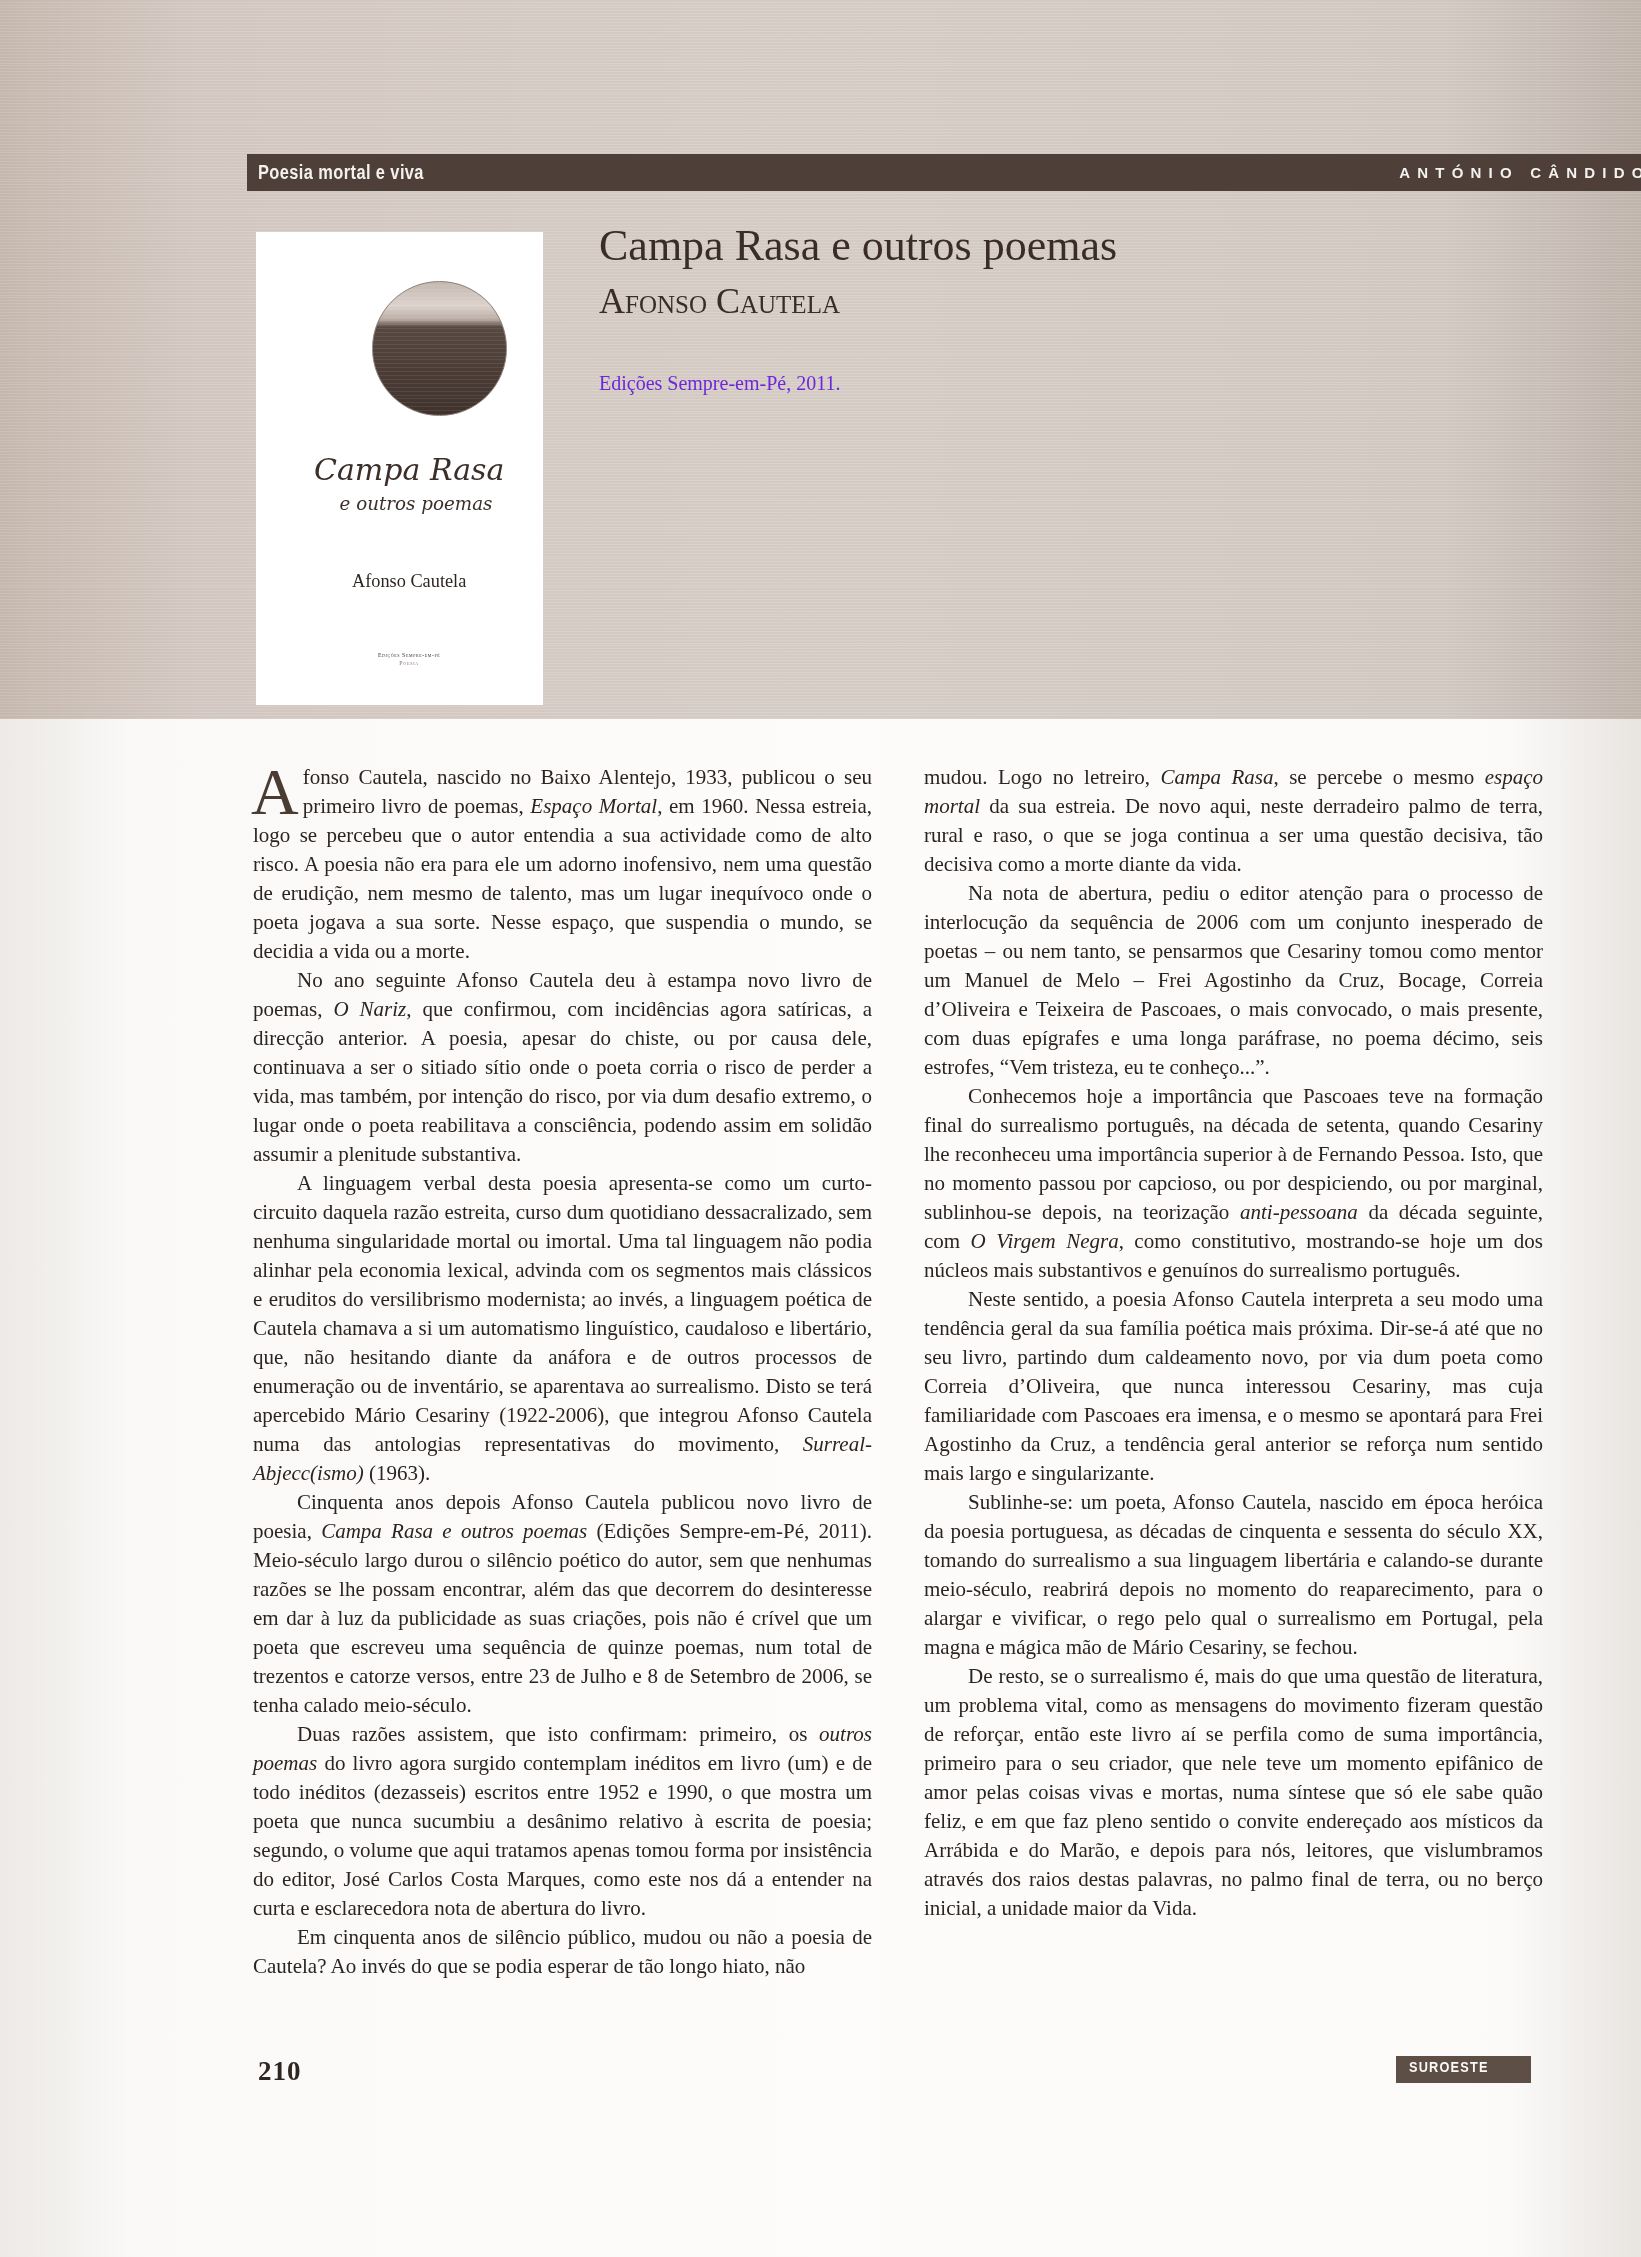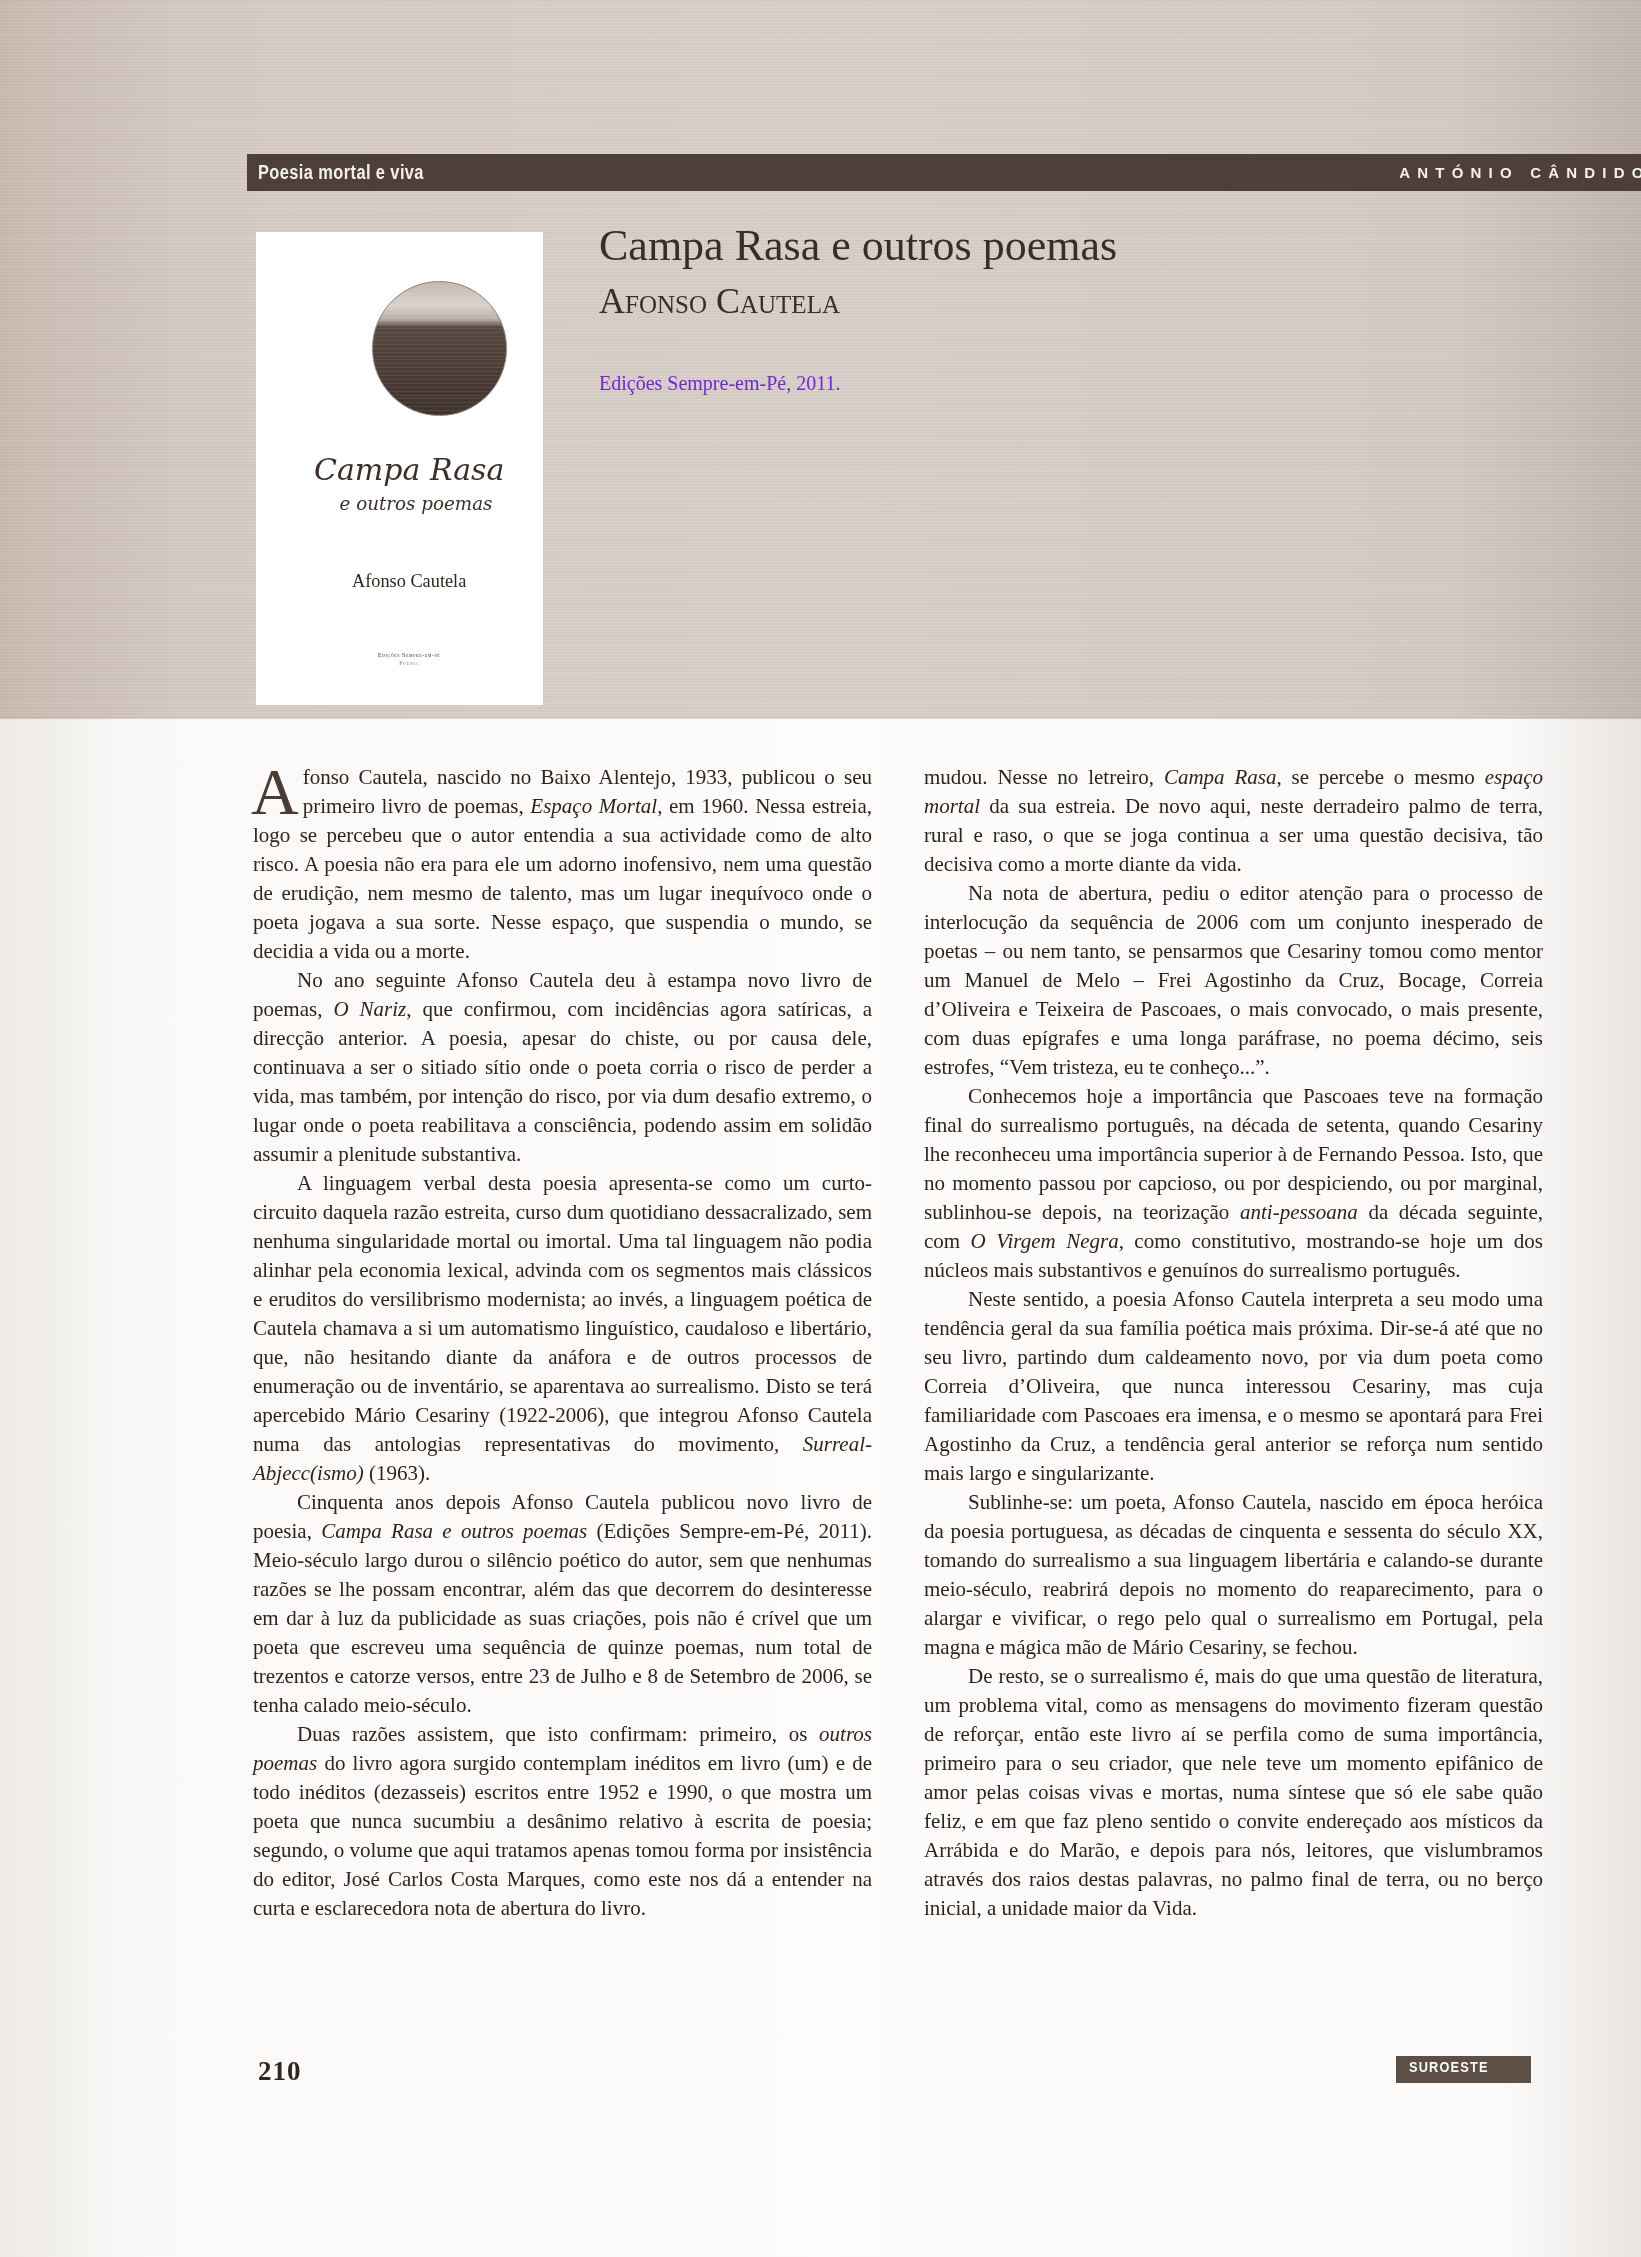--- a/index.html
+++ b/index.html
@@ -136,23 +136,24 @@
 <div class="review-title">Campa Rasa e outros poemas</div>
 <div class="review-author">Afonso Cautela</div>
 <div class="review-publisher">Edições Sempre-em-Pé, 2011.</div>
 
 <div class="column col-left">
     <p class="first"><span class="dropcap">A</span><span>fonso Cautela, nascido no Baixo Alentejo, 1933, publicou o seu primeiro livro de poemas, </span><em>Espaço Mortal</em><span>, em 1960. Nessa estreia, logo se percebeu que o autor entendia a sua actividade como de alto risco. A poesia não era para ele um adorno inofensivo, nem uma questão de erudição, nem mesmo de talento, mas um lugar inequívoco onde o poeta jogava a sua sorte. Nesse espaço, que suspendia o mundo, se decidia a vida ou a morte.</span></p>
     <p><span>No ano seguinte Afonso Cautela deu à estampa novo livro de poemas, </span><em>O Nariz</em><span>, que confirmou, com incidências agora satíricas, a direcção anterior. A poesia, apesar do chiste, ou por causa dele, continuava a ser o sitiado sítio onde o poeta corria o risco de perder a vida, mas também, por intenção do risco, por via dum desafio extremo, o lugar onde o poeta reabilitava a consciência, podendo assim em solidão assumir a plenitude substantiva.</span></p>
     <p><span>A linguagem verbal desta poesia apresenta-se como um curto-circuito daquela razão estreita, curso dum quotidiano dessacralizado, sem nenhuma singularidade mortal ou imortal. Uma tal linguagem não podia alinhar pela economia lexical, advinda com os segmentos mais clássicos e eruditos do versilibrismo modernista; ao invés, a linguagem poética de Cautela chamava a si um automatismo linguístico, caudaloso e libertário, que, não hesitando diante da anáfora e de outros processos de enumeração ou de inventário, se aparentava ao surrealismo. Disto se terá apercebido Mário Cesariny (1922-2006), que integrou Afonso Cautela numa das antologias representativas do movimento, </span><em>Surreal-Abjecc(ismo)</em><span> (1963).</span></p>
     <p><span>Cinquenta anos depois Afonso Cautela publicou novo livro de poesia, </span><em>Campa Rasa e outros poemas</em><span> (Edições Sempre-em-Pé, 2011). Meio-século largo durou o silêncio poético do autor, sem que nenhumas razões se lhe possam encontrar, além das que decorrem do desinteresse em dar à luz da publicidade as suas criações, pois não é crível que um poeta que escreveu uma sequência de quinze poemas, num total de trezentos e catorze versos, entre 23 de Julho e 8 de Setembro de 2006, se tenha calado meio-século.</span></p>
     <p><span>Duas razões assistem, que isto confirmam: primeiro, os </span><em>outros poemas</em><span> do livro agora surgido contemplam inéditos em livro (um) e de todo inéditos (dezasseis) escritos entre 1952 e 1990, o que mostra um poeta que nunca sucumbiu a desânimo relativo à escrita de poesia; segundo, o volume que aqui tratamos apenas tomou forma por insistência do editor, José Carlos Costa Marques, como este nos dá a entender na curta e esclarecedora nota de abertura do livro.</span></p>
+    <p><span>Em cinquenta anos de silêncio público, mudou ou não a poesia de Cautela? Ao invés do que se podia esperar de tão longo hiato, não</span></p>
   </div>
 <div class="column col-right">
-    <p class="noindent"><span>mudou. Nesse no letreiro, </span><em>Campa Rasa</em><span>, se percebe o mesmo </span><em>espaço mortal</em><span> da sua estreia. De novo aqui, neste derradeiro palmo de terra, rural e raso, o que se joga continua a ser uma questão decisiva, tão decisiva como a morte diante da vida.</span></p>
+    <p class="noindent"><span>mudou. Logo no letreiro, </span><em>Campa Rasa</em><span>, se percebe o mesmo </span><em>espaço mortal</em><span> da sua estreia. De novo aqui, neste derradeiro palmo de terra, rural e raso, o que se joga continua a ser uma questão decisiva, tão decisiva como a morte diante da vida.</span></p>
     <p><span>Na nota de abertura, pediu o editor atenção para o processo de interlocução da sequência de 2006 com um conjunto inesperado de poetas – ou nem tanto, se pensarmos que Cesariny tomou como mentor um Manuel de Melo – Frei Agostinho da Cruz, Bocage, Correia d’Oliveira e Teixeira de Pascoaes, o mais convocado, o mais presente, com duas epígrafes e uma longa paráfrase, no poema décimo, seis estrofes, “Vem tristeza, eu te conheço...”.</span></p>
     <p><span>Conhecemos hoje a importância que Pascoaes teve na formação final do surrealismo português, na década de setenta, quando Cesariny lhe reconheceu uma importância superior à de Fernando Pessoa. Isto, que no momento passou por capcioso, ou por despiciendo, ou por marginal, sublinhou-se depois, na teorização </span><em>anti-pessoana</em><span> da década seguinte, com </span><em>O Virgem Negra</em><span>, como constitutivo, mostrando-se hoje um dos núcleos mais substantivos e genuínos do surrealismo português.</span></p>
     <p><span>Neste sentido, a poesia Afonso Cautela interpreta a seu modo uma tendência geral da sua família poética mais próxima. Dir-se-á até que no seu livro, partindo dum caldeamento novo, por via dum poeta como Correia d’Oliveira, que nunca interessou Cesariny, mas cuja familiaridade com Pascoaes era imensa, e o mesmo se apontará para Frei Agostinho da Cruz, a tendência geral anterior se reforça num sentido mais largo e singularizante.</span></p>
     <p><span>Sublinhe-se: um poeta, Afonso Cautela, nascido em época heróica da poesia portuguesa, as décadas de cinquenta e sessenta do século XX, tomando do surrealismo a sua linguagem libertária e calando-se durante meio-século, reabrirá depois no momento do reaparecimento, para o alargar e vivificar, o rego pelo qual o surrealismo em Portugal, pela magna e mágica mão de Mário Cesariny, se fechou.</span></p>
     <p><span>De resto, se o surrealismo é, mais do que uma questão de literatura, um problema vital, como as mensagens do movimento fizeram questão de reforçar, então este livro aí se perfila como de suma importância, primeiro para o seu criador, que nele teve um momento epifânico de amor pelas coisas vivas e mortas, numa síntese que só ele sabe quão feliz, e em que faz pleno sentido o convite endereçado aos místicos da Arrábida e do Marão, e depois para nós, leitores, que vislumbramos através dos raios destas palavras, no palmo final de terra, ou no berço inicial, a unidade maior da Vida.</span></p>
   </div>
 
 <div class="folio">210</div>
 <div class="journal-tag"><span>SUROESTE</span></div>
 

